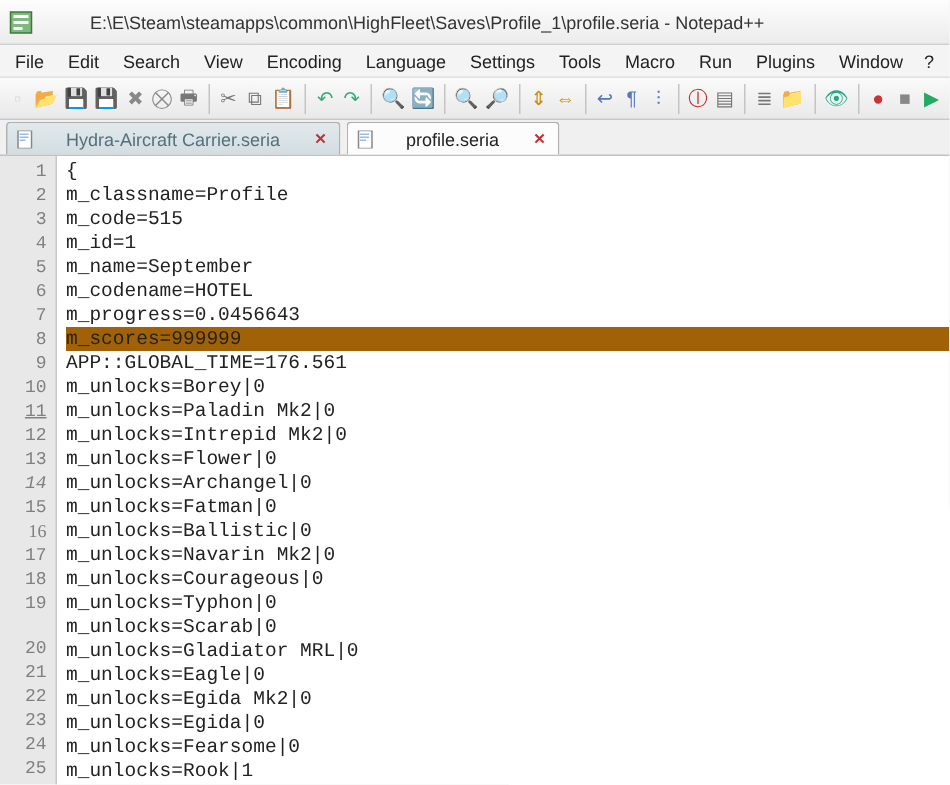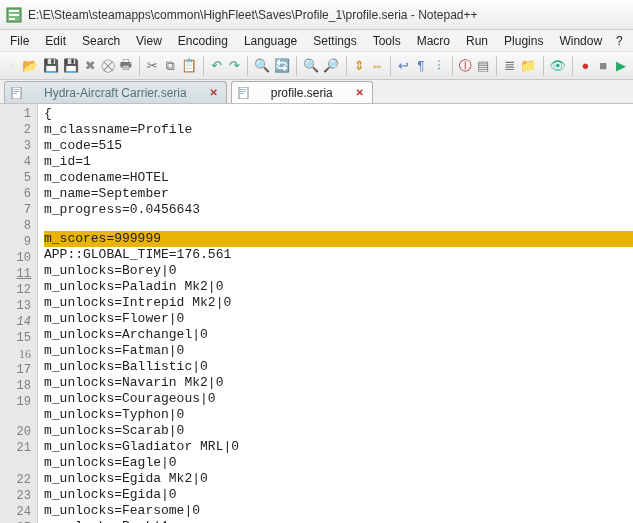--- a/index.html
+++ b/index.html
@@ -11,20 +11,21 @@
     height: 523px;
     overflow: hidden;
   }
   .titlebar {
     height: 30px;
     background: linear-gradient(#fdfdfd, #ececec);
     border-bottom: 1px solid #d0d0d0;
     display: flex;
     align-items: center;
     padding: 0 6px;
+    gap: 32px;
   }
   .titlebar .icon {
     width: 16px; height: 16px; margin-right: 6px;
     display:flex;align-items:center;justify-content:center;
   }
   .titlebar .title { font-size: 12px; color:#333; }
   .menubar {
     height: 22px;
     background: #f4f4f4;
     display: flex;
@@ -112,21 +113,21 @@
     font-size: 12px;
   }
   .code {
     flex: 1;
     padding: 2px 0 0 6px;
     color:#222;
     position: relative;
     overflow:hidden;
   }
   .code-line { white-space: pre; height:16px; }
-  .code-line.hl { background: #eab308; margin-top: 13px; }
+  .code-line.hl { background: #a16207; }
 </style>
 </head>
 <body>
 
 <div class="titlebar">
   <span class="icon">
     <svg width="16" height="16">
         <rect x="1" y="1" width="14" height="14" fill="#7fb97f" stroke="#3a7a3a"></rect>
         <rect x="3" y="3" width="10" height="2" fill="#fff"></rect>
         <rect x="3" y="7" width="10" height="2" fill="#fff"></rect>
@@ -237,34 +238,34 @@
       <div style="height: 16px;">12</div>
       <div style="height: 16px;">13</div>
       <div style="height: 16px; font-style: italic;">14</div>
       <div style="height: 16px;">15</div>
       <div style="height: 16px; font-family: Liberation Serif, serif;">16</div>
       <div style="height: 16px;">17</div>
       <div style="height: 16px;">18</div>
       <div style="height: 16px;">19</div>
       <div style="height: 16px; margin-top: 14px;">20</div>
       <div style="height: 16px;">21</div>
-      <div style="height: 16px; margin-top: 16px;">22</div>
+      <div style="height: 16px;">22</div>
       <div style="height: 16px;">23</div>
       <div style="height: 16px;">24</div>
       <div style="height: 16px;">25</div>
       <div style="height: 16px;">26</div>
       <div style="height: 16px;">27</div>
     </div>
   <div class="code" id="code">
       <div class="code-line">{</div>
       <div class="code-line">m_classname=Profile</div>
       <div class="code-line">m_code=515</div>
       <div class="code-line">m_id=1</div>
+      <div class="code-line">m_name=September</div>
       <div class="code-line">m_codename=HOTEL</div>
-      <div class="code-line">m_name=September</div>
       <div class="code-line">m_progress=0.0456643</div>
       <div class="code-line hl">m_scores=999999</div>
       <div class="code-line">APP::GLOBAL_TIME=176.561</div>
       <div class="code-line">m_unlocks=Borey|0</div>
       <div class="code-line">m_unlocks=Paladin Mk2|0</div>
       <div class="code-line">m_unlocks=Intrepid Mk2|0</div>
       <div class="code-line">m_unlocks=Flower|0</div>
       <div class="code-line">m_unlocks=Archangel|0</div>
       <div class="code-line">m_unlocks=Fatman|0</div>
       <div class="code-line">m_unlocks=Ballistic|0</div>

